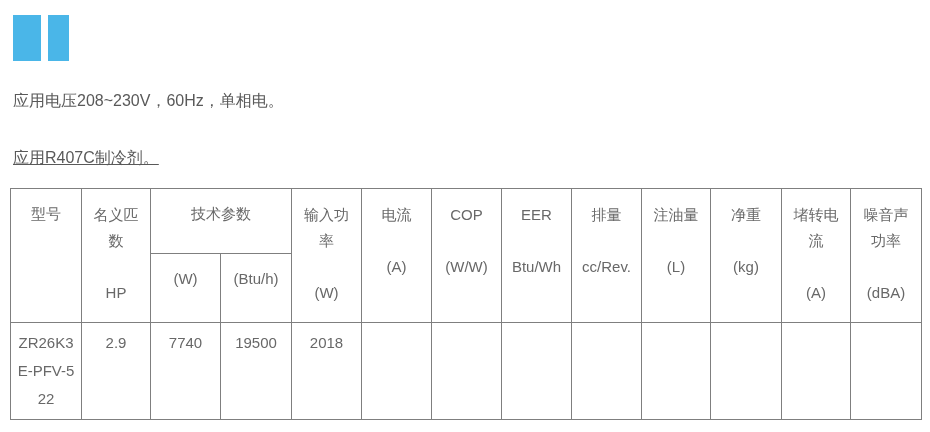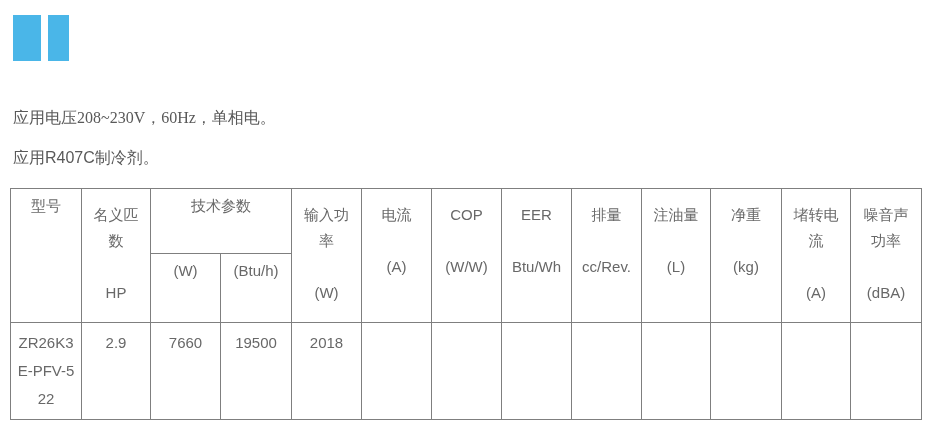--- a/index.html
+++ b/index.html
@@ -45,22 +45,22 @@
   }
 
   .intro {
     position: absolute;
     left: 13px;
     font-size: 16px;
     line-height: 18px;
     color: var(--body-text);
     white-space: pre;
   }
-  .intro.l1 { top: 109px; font-family: Liberation Serif, serif; }
-  .intro.l2 { top: 149px; }
+  .intro.l1 { top: 92px; }
+  .intro.l2 { top: 149px; text-decoration: underline; }
 
   table.spec {
     position: absolute;
     left: 10px;
     top: 188px;
     width: 911px;
     border-collapse: collapse;
     table-layout: fixed;
     font-size: 15px;
     color: var(--table-text);
@@ -71,21 +71,21 @@
     vertical-align: top;
     white-space: pre-line;
     font-weight: normal;
     line-height: 26px;
     padding: 13px 2px 0 2px;
     overflow: hidden;
   }
   .spec tr.hr1 { height: 65px; }
   .spec tr.hr2 { height: 69px; }
   .spec tr.data { height: 97px; }
-  .spec .pt4 { padding-top: 4px; margin-left: 25px; }
+  .spec .pt4 { padding-top: 12px; margin-left: 25px; }
   .spec tr.data td {
     padding-top: 6px;
     line-height: 28px;
     word-break: break-all;
   }
 </style>
 </head>
 <body>
 
 <div class="deco">
@@ -153,21 +153,21 @@
     </tr>
     <tr class="hr2">
       <th class="pt4">(W)</th>
       <th class="pt4">(Btu/h)</th>
     </tr>
     <tr class="data">
       <td>ZR26K3
 E-PFV-5
 22</td>
       <td>2.9</td>
-      <td>7660</td>
+      <td>7740</td>
       <td>19500</td>
       <td>2018</td>
       <td></td>
       <td></td>
       <td></td>
       <td></td>
       <td></td>
       <td></td>
       <td></td>
       <td></td>

